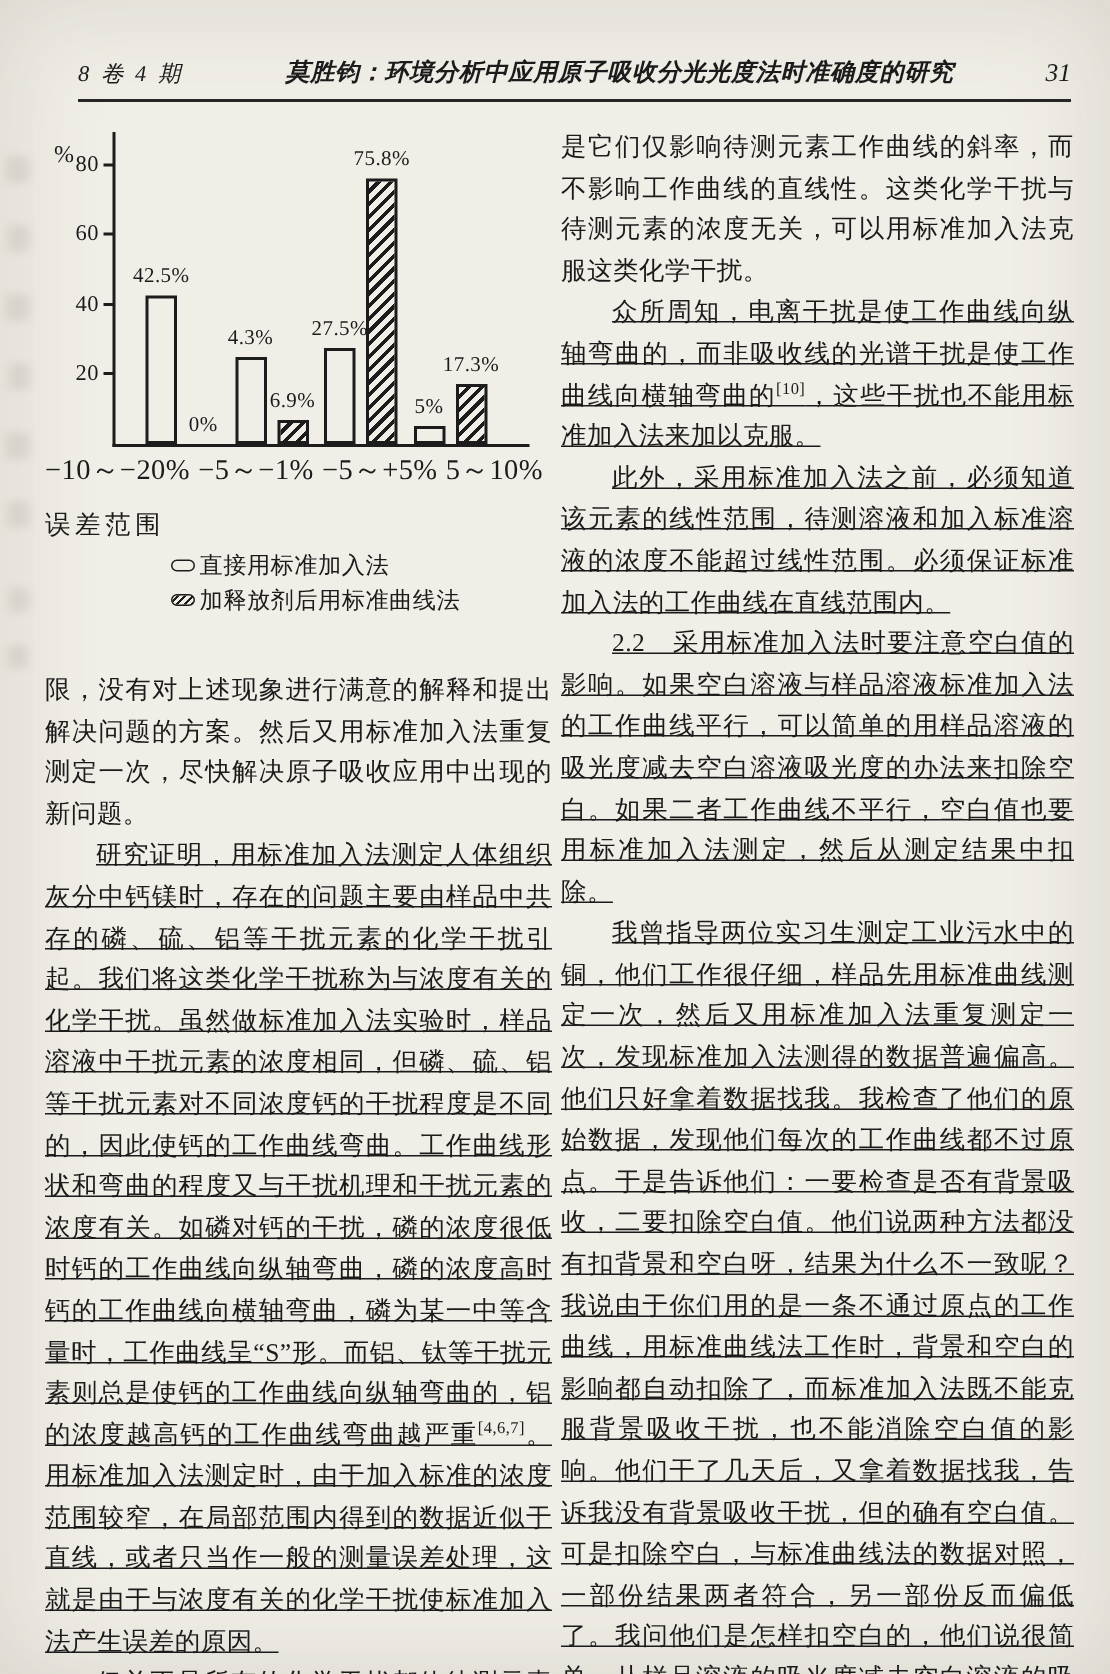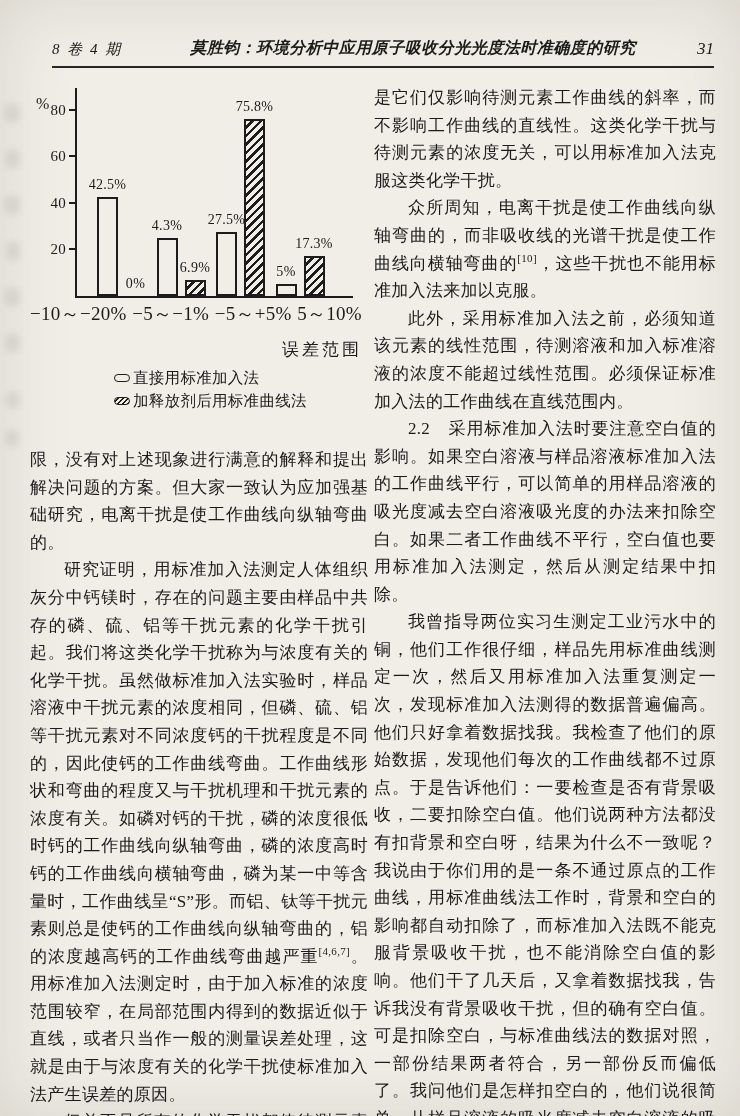--- a/index.html
+++ b/index.html
@@ -32,36 +32,36 @@
 
   
   .col{
     position:absolute;top:84px;width:338px;
     font-size:17px;line-height:27.6px;text-align:justify;
     letter-spacing:.3px;
   }
   .col-left{left:30px;}
   .col-right{left:374px;width:342px;}
   .para{margin:0;}
-  .para.indent{text-indent:2em;}
+  .para.indent{text-indent:2em;text-decoration:underline;}
   sup{font-size:11px;line-height:0;}
 
   
   .figure{position:relative;height:360px;margin:0 0 2px 0;}
   .chart{position:relative;width:332px;height:238px;}
   .ylabel{position:absolute;left:6px;top:6px;font-size:16px;}
   .yaxis{position:absolute;left:45px;top:4px;width:2px;height:210px;background:#1c1c1c;}
   .xaxis{position:absolute;left:45px;top:212px;width:278px;height:2px;background:#1c1c1c;}
   .ytick{position:absolute;left:39px;width:7px;height:2px;background:#1c1c1c;}
   .yticklabel{position:absolute;left:8px;width:28px;text-align:right;font-size:15px;line-height:16px;}
   .bar{position:absolute;border:2px solid #1c1c1c;box-sizing:border-box;background:transparent;}
   .bar.hatched{background:repeating-linear-gradient(135deg,rgba(0,0,0,0) 0 3.5px,#1c1c1c 3.5px 6px);}
   .value-label{position:absolute;font-size:14px;white-space:nowrap;transform:translateX(-50%);line-height:18px;}
   .cat-row{position:absolute;left:0;top:216px;width:332px;display:flex;justify-content:space-between;font-size:19px;white-space:nowrap;}
-  .fig-xlabel{width:332px;text-align:right;font-size:17px;letter-spacing:3px;margin-top:16px;line-height:24px;}
+  .fig-xlabel{width:332px;text-align:left;font-size:17px;letter-spacing:3px;margin-top:16px;line-height:24px;}
   .fig-caption{width:332px;text-align:center;font-size:16px;letter-spacing:1px;margin-top:6px;line-height:22px;}
   .fig-legend{margin-top:4px;padding-left:84px;font-size:15.5px;}
   .legend-row{line-height:23px;white-space:nowrap;}
   .legend-marker{display:inline-block;width:16px;height:8px;border:1.5px solid #1c1c1c;border-radius:4px;margin-right:3px;vertical-align:1px;box-sizing:border-box;}
   .legend-marker.hatched{background:repeating-linear-gradient(135deg,rgba(0,0,0,0) 0 2px,#1c1c1c 2px 3.5px);}
 </style>
 </head>
 <body>
 
 <div class="vignette"></div>
@@ -117,21 +117,21 @@
         <div class="bar hatched" style="left: 273.5px; width: 21px; top: 172px; height: 40px;"></div>
         <span class="value-label" style="left: 284px; top: 151px;">17.3%</span>
       </div>
     <div class="fig-xlabel">误差范围</div>
     <div class="fig-legend" id="legend">
         <div class="legend-row"><span class="legend-marker"></span><span>直接用标准加入法</span></div>
         <div class="legend-row"><span class="legend-marker hatched"></span><span>加释放剂后用标准曲线法</span></div>
       </div>
   </figure>
   <div id="left-paras">
-      <p class="para"><span>限，没有对上述现象进行满意的解释和提出解决问题的方案。但大家一致认为应加强基础研究，电离干扰是使工作曲线向纵轴弯曲的。</span></p>
+      <p class="para"><span>限，没有对上述现象进行满意的解释和提出解决问题的方案。然后又用标准加入法重复测定一次，尽快解决原子吸收应用中出现的新问题。</span></p>
       <p class="para indent"><span>研究证明，用标准加入法测定人体组织灰分中钙镁时，存在的问题主要由样品中共存的磷、硫、铝等干扰元素的化学干扰引起。我们将这类化学干扰称为与浓度有关的化学干扰。虽然做标准加入法实验时，样品溶液中干扰元素的浓度相同，但磷、硫、铝等干扰元素对不同浓度钙的干扰程度是不同的，因此使钙的工作曲线弯曲。工作曲线形状和弯曲的程度又与干扰机理和干扰元素的浓度有关。如磷对钙的干扰，磷的浓度很低时钙的工作曲线向纵轴弯曲，磷的浓度高时钙的工作曲线向横轴弯曲，磷为某一中等含量时，工作曲线呈“S”形。而铝、钛等干扰元素则总是使钙的工作曲线向纵轴弯曲的，铝的浓度越高钙的工作曲线弯曲越严重</span><sup>[4,6,7]</sup><span>。用标准加入法测定时，由于加入标准的浓度范围较窄，在局部范围内得到的数据近似于直线，或者只当作一般的测量误差处理，这就是由于与浓度有关的化学干扰使标准加入法产生误差的原因。</span></p>
       <p class="para indent"><span>但并不是所有的化学干扰都使待测元素的工作曲线弯曲，如硅使锰的吸光度下降</span></p>
     </div>
 </div>
 
 <div class="col col-right" id="right-paras">
     <p class="para"><span>是它们仅影响待测元素工作曲线的斜率，而不影响工作曲线的直线性。这类化学干扰与待测元素的浓度无关，可以用标准加入法克服这类化学干扰。</span></p>
     <p class="para indent"><span>众所周知，电离干扰是使工作曲线向纵轴弯曲的，而非吸收线的光谱干扰是使工作曲线向横轴弯曲的</span><sup>[10]</sup><span>，这些干扰也不能用标准加入法来加以克服。</span></p>
     <p class="para indent"><span>此外，采用标准加入法之前，必须知道该元素的线性范围，待测溶液和加入标准溶液的浓度不能超过线性范围。必须保证标准加入法的工作曲线在直线范围内。</span></p>
     <p class="para indent"><span>2.2　采用标准加入法时要注意空白值的影响。如果空白溶液与样品溶液标准加入法的工作曲线平行，可以简单的用样品溶液的吸光度减去空白溶液吸光度的办法来扣除空白。如果二者工作曲线不平行，空白值也要用标准加入法测定，然后从测定结果中扣除。</span></p>

